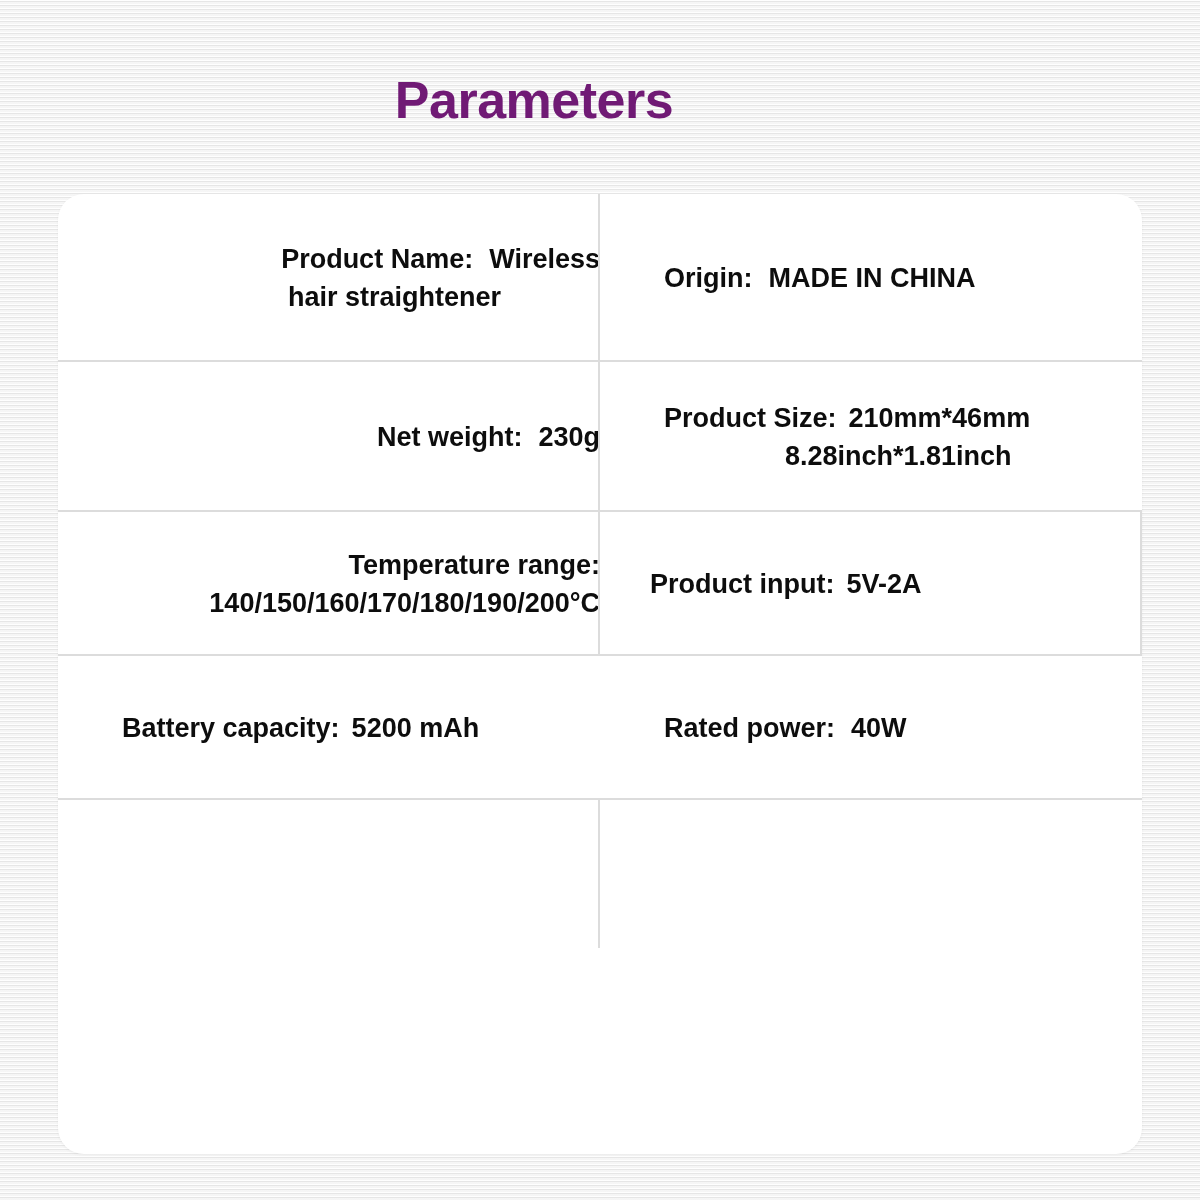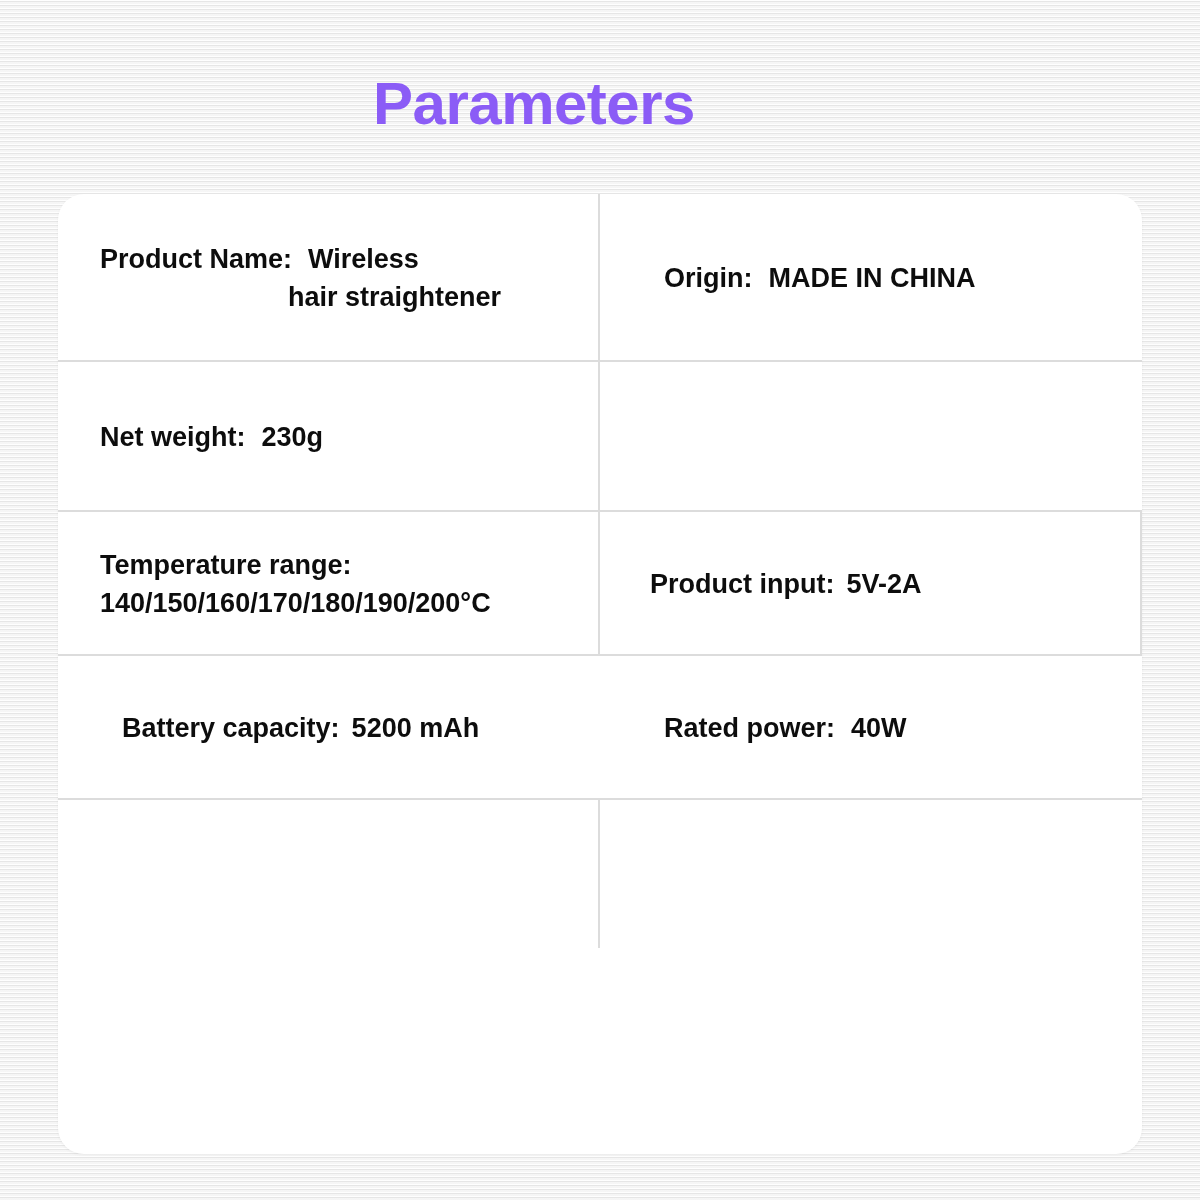--- a/index.html
+++ b/index.html
@@ -29,24 +29,24 @@
     inset: 0;
   }
 
   
   .title {
     position: absolute;
     top: 74px;
     left: 0;
     width: 1068px;
     text-align: center;
-    font-size: 60px;
+    font-size: 52px;
     font-weight: bold;
     letter-spacing: -0.5px;
-    color: #8b5cf6;
+    color: #701a75;
     line-height: 1;
   }
 
   
   .card {
     position: absolute;
     left: 58px;
     top: 194px;
     width: 1084px;
     height: 960px;
@@ -100,21 +100,21 @@
     white-space: nowrap;
   }
   .label {
     font-weight: bold;
   }
   .value {
     font-weight: bold;
   }
 
   
-  .pad-left { padding-left: 42px; }
+  .pad-left { padding-left: 42px; text-align: right; }
   .pad-left-2 { padding-left: 50px; }
   
   .pad-right-col { padding-left: 64px; }
 
   .gap-sm { display: inline-block; width: 12px; }
   .gap-md { display: inline-block; width: 16px; }
 
   
   .cont-name { padding-left: 230px; }
   .cont-size { padding-left: 185px; }
@@ -142,20 +142,26 @@
           <span class="label">Origin:</span><span class="gap-md"></span><span class="value">MADE IN CHINA</span>
         </div>
       </div>
 
       <div class="cell col-left has-bottom-rule">
         <div class="line pad-left">
           <span class="label">Net weight:</span><span class="gap-md"></span><span class="value">230g</span>
         </div>
       </div>
       <div class="cell col-right has-bottom-rule">
+        <div class="line pad-right-col">
+          <span class="label">Product Size:</span><span class="gap-sm"></span><span class="value">210mm*46mm</span>
+        </div>
+        <div class="line cont-size">
+          <span class="value">8.28inch*1.81inch</span>
+        </div>
       </div>
 
       <div class="cell col-left has-bottom-rule">
         <div class="line pad-left">
           <span class="label">Temperature range:</span>
         </div>
         <div class="line pad-left">
           <span class="value">140/150/160/170/180/190/200°C</span>
         </div>
       </div>

